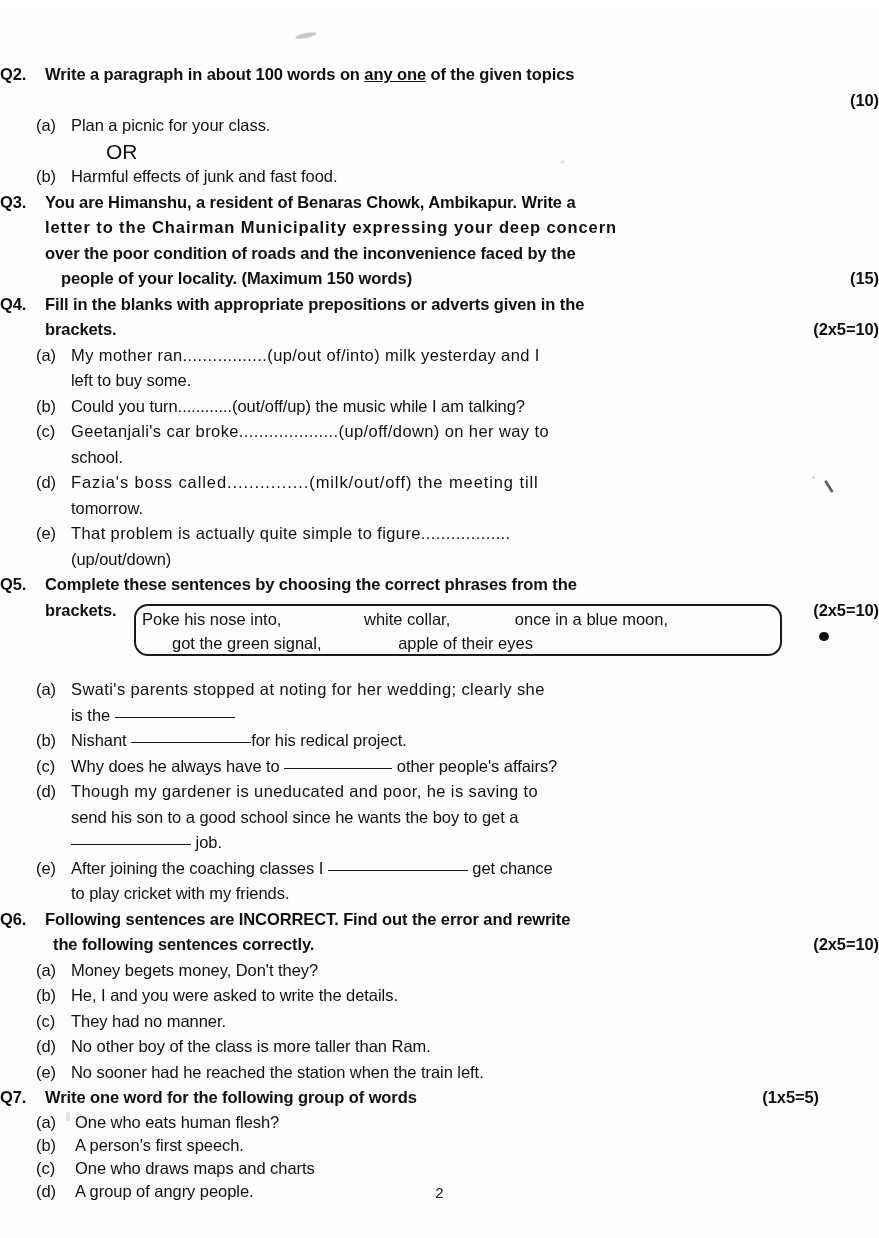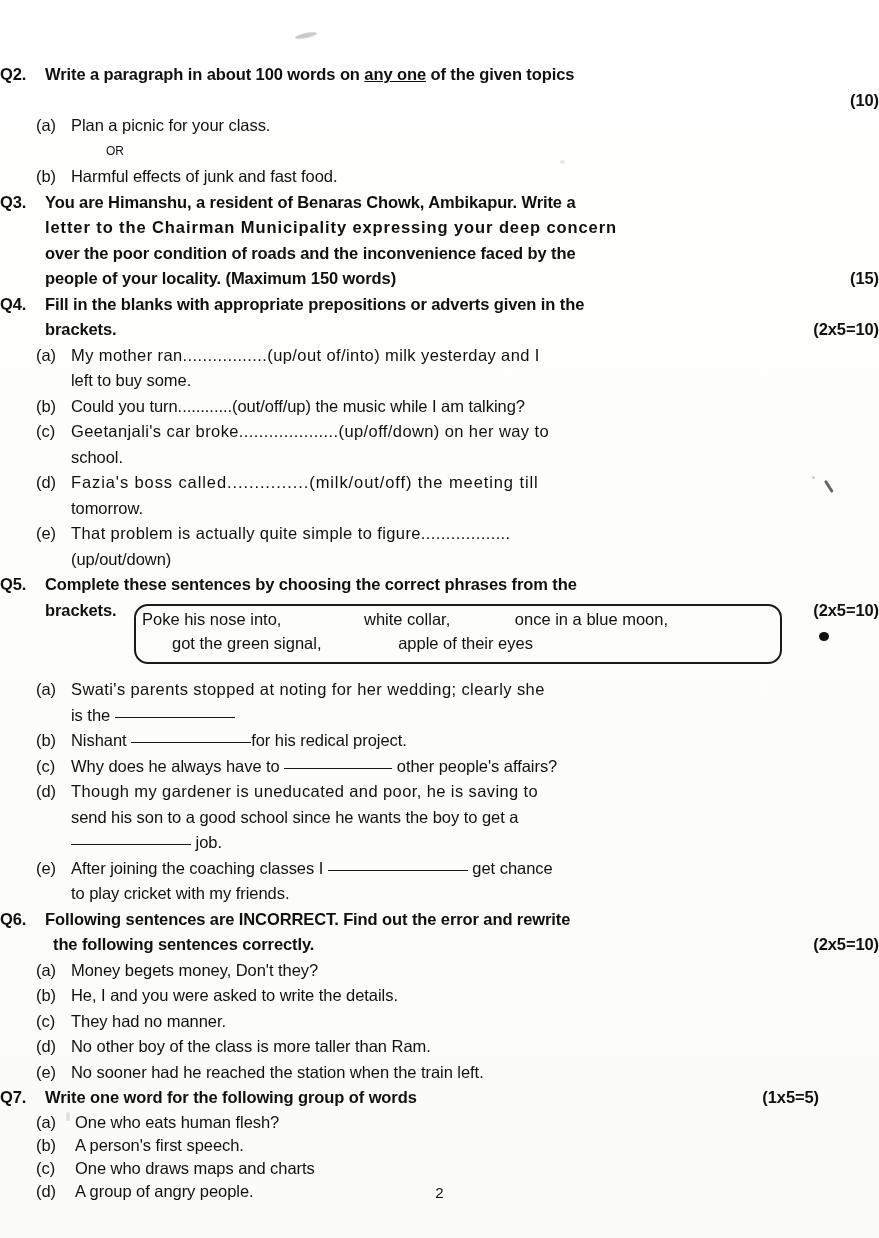--- a/index.html
+++ b/index.html
@@ -75,21 +75,21 @@
     position: absolute;
     left: 0;
     top: 0;
   }
   .item-line { display: block; }
   .tight .item { line-height: 23px; }
 
   .center-or {
     display: block;
     padding-left: 70px;
-    font-size: 12px;
+    font-size: 21px;
     line-height: 25.5px;
   }
 
   
   .blank {
     display: inline-block;
     border-bottom: 1.6px solid #181818;
     vertical-align: 3px;
   }
   .b-sm { width: 108px; }
@@ -97,21 +97,21 @@
   .b-lg { width: 140px; }
   .sp1 { letter-spacing: 0.4px; }
   .sp2 { letter-spacing: 0.9px; }
 
   
   .phrase-box {
     position: absolute;
     left: 134px;
     top: 604px;
     width: 648px;
-    height: 60px;
+    height: 52px;
     border: 2px solid #1a1a1a;
     border-radius: 14px;
     background: transparent;
     box-sizing: border-box;
   }
   .phrase-row {
     position: absolute;
     left: 0; right: 0;
     font-size: 16.5px;
     line-height: 24px;
@@ -193,21 +193,21 @@
         </div>
       </div>
     </div>
 
     <div class="qblock">
       <div class="qhead">
         <span class="qnum">Q3.</span>
         <span class="qhead-line">You are Himanshu, a resident of Benaras Chowk, Ambikapur. Write a</span>
         <span class="qhead-line sp2">letter to the Chairman Municipality expressing your deep concern</span>
         <span class="qhead-line">over the poor condition of roads and the inconvenience faced by the</span>
-        <span class="qhead-line" style="position:relative;"><span>people of your locality.  (Maximum 150 words)</span><span class="marks-right">(15)</span></span>
+        <span class="qhead-line" style="position:relative;margin-left:16px;"><span>people of your locality.  (Maximum 150 words)</span><span class="marks-right">(15)</span></span>
       </div>
     </div>
 
     <div class="qblock">
       <div class="qhead">
         <span class="qnum">Q4.</span>
         <span class="qhead-line">Fill in the blanks with appropriate prepositions or adverts given in the</span>
         <span class="qhead-line" style="position:relative;"><span>brackets.</span><span class="marks-right">(2x5=10)</span></span>
       </div>
       <div class="items">

